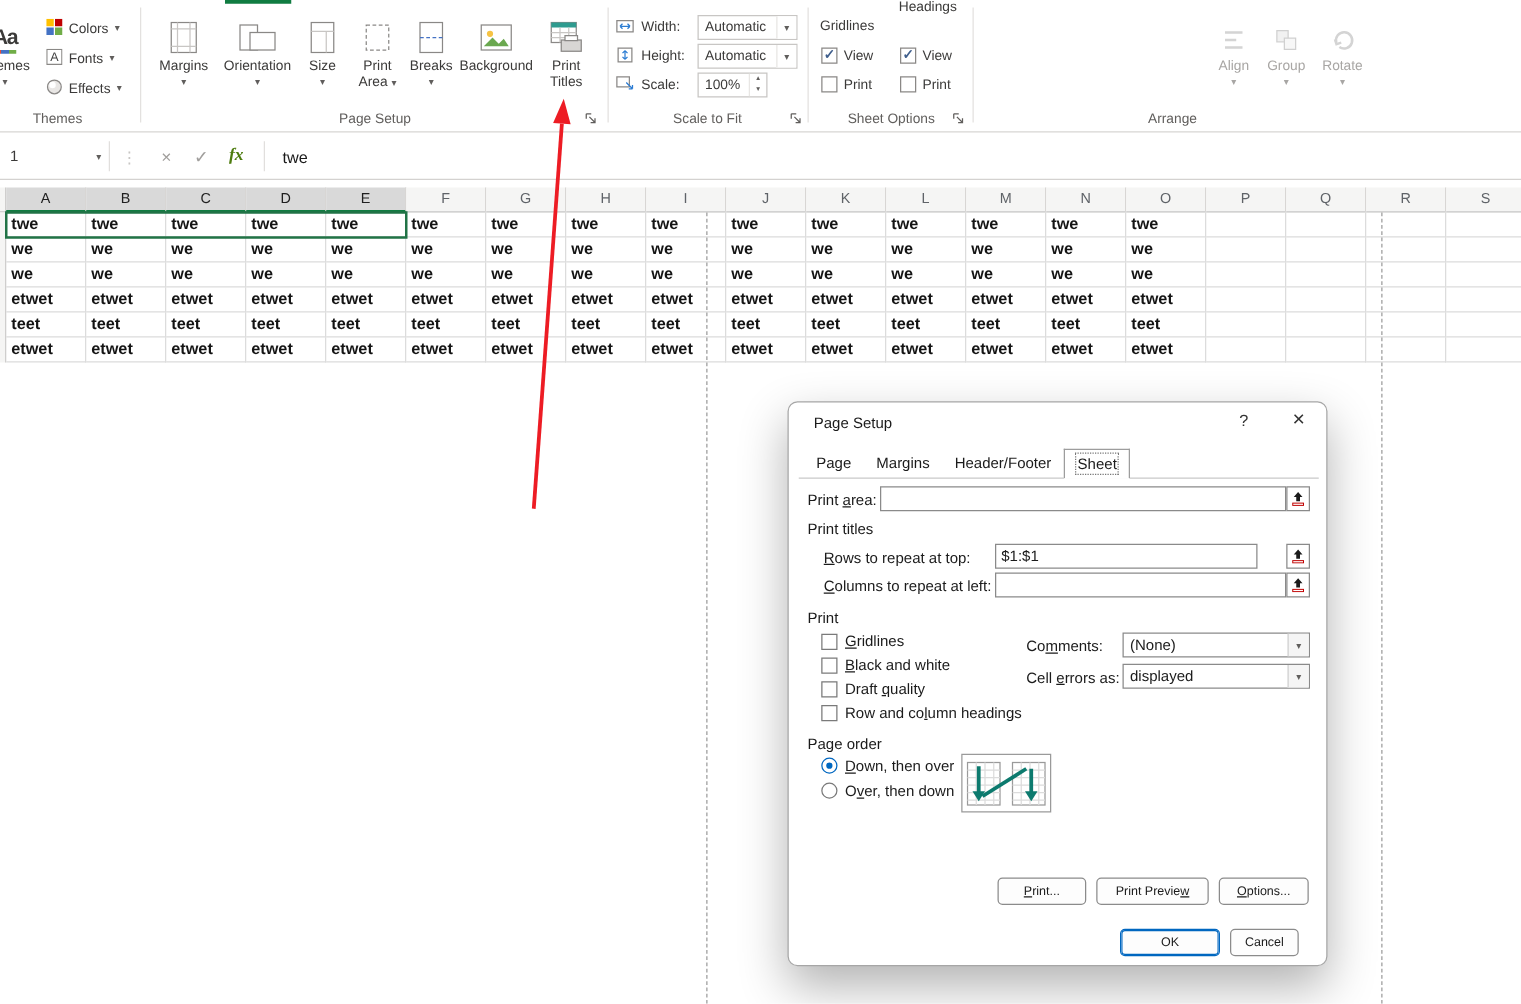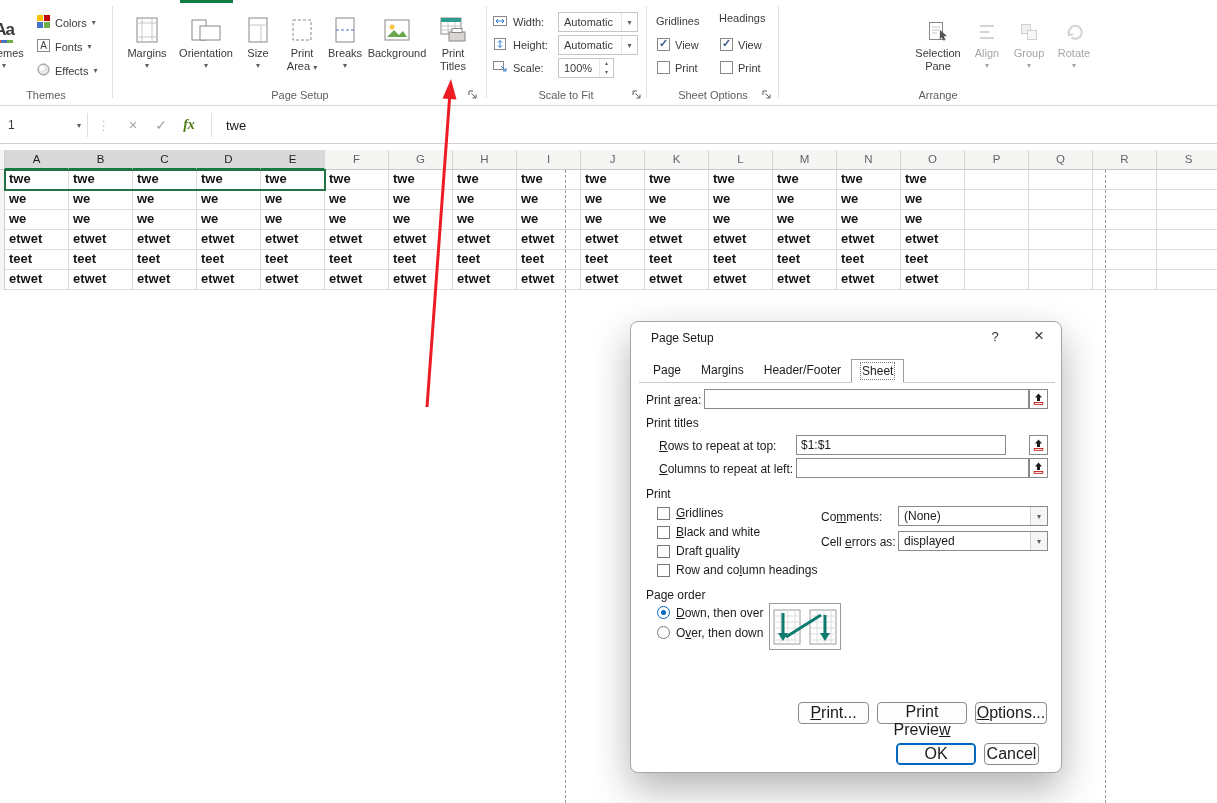--- a/index.html
+++ b/index.html
@@ -77,21 +77,21 @@
 .collapse{position:absolute;width:19px;height:20px;border:1px solid #8a8a8a;background:#fff;cursor:pointer;display:flex;align-items:center;justify-content:center;padding:0}
 .dcheckrow{position:absolute;display:flex;align-items:center;gap:6px;cursor:pointer;white-space:nowrap}
 .dbox{width:13px;height:13px;border:1px solid #7a7a7a;background:#fff;display:inline-block;flex:none}
 .dradiorow{position:absolute;display:flex;align-items:flex-start;gap:6px;cursor:pointer;white-space:nowrap}
 .dradio{width:13px;height:13px;border:1px solid #7a7a7a;border-radius:50%;background:#fff;display:inline-block;flex:none;position:relative}
 .dradio.sel{border-color:#0067c0}
 .dradio.sel::after{content:"";position:absolute;left:3px;top:3px;width:5px;height:5px;border-radius:50%;background:#0067c0}
 .dcombo{position:absolute;height:20px;border:1px solid #8a8a8a;background:#fff;display:flex;align-items:center;cursor:pointer}
 .dcombo-val{padding-left:5px}
 .dcombo-btn{margin-left:auto;width:17px;height:100%;display:flex;align-items:center;justify-content:center;border-left:1px solid #d0d0d0;background:#f5f5f5}
-.dbtn{position:absolute;height:22px;background:#fdfdfd;border:1px solid #8b8b8b;border-radius:4px;font-size:16px;font-family:inherit;color:#1b1b1b;cursor:pointer}
+.dbtn{position:absolute;height:22px;background:#fdfdfd;border:1px solid #8b8b8b;border-radius:4px;font-size:10px;font-family:inherit;color:#1b1b1b;cursor:pointer}
 .dbtn.default{border-color:#0067c0;box-shadow:inset 0 0 0 1px #0067c0}
 .preview{position:absolute;left:138px;top:281px;width:72px;height:47px;border:1px solid #9a9a9a;background:#fff;display:flex;align-items:center;justify-content:center}
 </style>
 </head>
 <body>
 
 <div class="screen">
 
   <div class="ribbon">
     <div class="tab-underline"></div>
@@ -258,21 +258,21 @@
     <div class="grouplabel" style="left:490px;width:152px">Scale to Fit</div>
     <div class="launcher" style="left:630px">
         <svg width="10" height="10">
           <path d="M1 1h4M1 1v4M3.5 3.5L8 8M8 4.5V8H4.5" stroke="#605e5c" fill="none"></path>
         </svg>
       </div>
 
     <div class="vsep" style="left:646px"></div>
 
     <div class="soh" style="left:656px;top:15px">Gridlines</div>
-    <div class="soh" style="left:719px;top:12px">Headings</div>
+    <div class="soh" style="left:719px;top:0">Headings</div>
     <div class="cbrow" style="left:657px;top:38px">
         <span class="rbox checked"></span>
         <span>View</span>
       </div>
     <div class="cbrow" style="left:657px;top:61px">
         <span class="rbox"></span>
         <span>Print</span>
       </div>
     <div class="cbrow" style="left:720px;top:38px">
         <span class="rbox checked"></span>
@@ -284,30 +284,20 @@
       </div>
     <div class="grouplabel" style="left:650px;width:126px">Sheet Options</div>
     <div class="launcher" style="left:760px">
         <svg width="10" height="10">
           <path d="M1 1h4M1 1v4M3.5 3.5L8 8M8 4.5V8H4.5" stroke="#605e5c" fill="none"></path>
         </svg>
       </div>
 
     <div class="vsep" style="left:778px"></div>
 
-    <div class="bigbtn" style="left:910px;width:56px">
-      <div class="bicon">
-          <svg width="24" height="24">
-            <rect x="3.5" y="3.5" width="13" height="17" fill="#fff" stroke="#8a8886"></rect>
-            <path d="M6 8h8M6 11h8M6 14h5" stroke="#c8c6c4" fill="none"></path>
-            <path d="M14 11l7 6-3.2.4 1.7 3.4-1.8.9-1.7-3.5-2.3 2.3z" fill="#555"></path>
-          </svg>
-        </div>
-      <div class="blabel"><span>Selection Pane</span></div>
-    </div>
     <div class="bigbtn disabled" style="left:968px;width:38px">
       <div class="bicon">
           <svg width="22" height="22">
             <path d="M4 5h14M4 11h9M4 17h14" stroke="#b3b1af" stroke-width="2" fill="none"></path>
           </svg>
         </div>
       <div class="blabel"><span>Align</span></div>
       <div class="caret-line">▾</div>
     </div>
     <div class="bigbtn disabled" style="left:1008px;width:42px">

